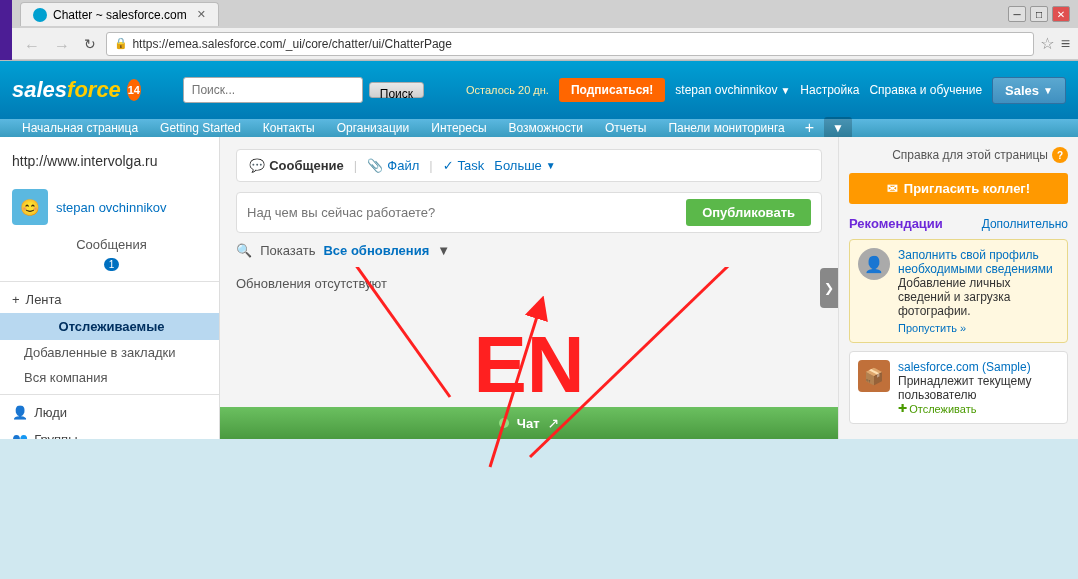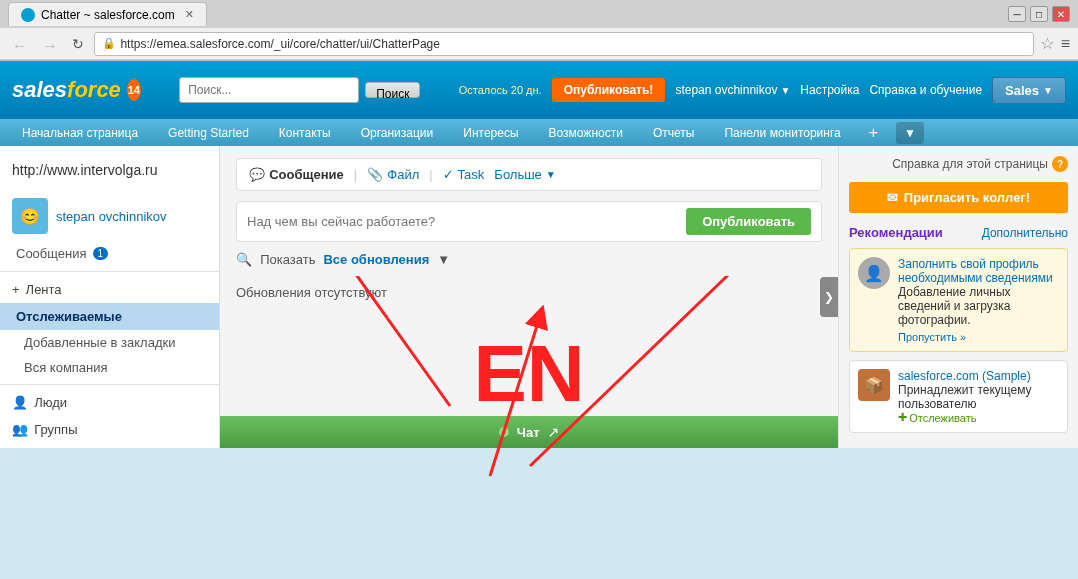--- a/index.html
+++ b/index.html
@@ -1,19 +1,19 @@
 <!DOCTYPE html>
 <html><head>
   <meta charset="utf-8">
   <style>
     * { box-sizing: border-box; margin: 0; padding: 0; }
     body { font-family: Arial, sans-serif; font-size: 13px; background: #d0e8f0; width: 1078px; height: 579px; overflow: hidden; }
 
     
-    .browser-chrome { background: #4c1d95; border-bottom: 1px solid #bbb; }
+    .browser-chrome { background: #4c1d95; border-bottom: 1px solid #bbb; padding-left: 12px; }
     .title-bar { background: #d0d0d0; display: flex; align-items: center; justify-content: space-between; padding: 4px 8px; height: 28px; }
     .title-bar-left { display: flex; align-items: center; gap: 8px; }
     .tab-active { background: #f0f0f0; border: 1px solid #bbb; border-bottom: none; border-radius: 4px 4px 0 0; padding: 4px 12px; display: flex; align-items: center; gap: 6px; font-size: 12px; height: 24px; }
     .tab-icon { width: 14px; height: 14px; background: #00a0d0; border-radius: 50%; display: inline-block; }
     .tab-close { color: #666; cursor: pointer; font-size: 11px; margin-left: 4px; }
     .title-bar-controls { display: flex; gap: 4px; }
     .win-btn { width: 18px; height: 16px; border: 1px solid #999; border-radius: 2px; display: inline-flex; align-items: center; justify-content: center; font-size: 10px; cursor: pointer; background: #e0e0e0; }
     .win-btn.close { background: #e05050; color: white; }
 
     .nav-bar { background: #f0f0f0; display: flex; align-items: center; padding: 4px 8px; gap: 6px; height: 32px; border-bottom: 1px solid #ccc; }
@@ -37,32 +37,32 @@
     .sf-search-btn { background: linear-gradient(to bottom, #e8e8e8, #d0d0d0); border: 1px solid #aaa; border-radius: 3px; padding: 4px 10px; font-size: 12px; cursor: pointer; height: 16px; }
     .sf-header-right { display: flex; align-items: center; gap: 10px; }
     .sf-notify { color: #ffeeaa; font-size: 11px; }
     .sf-subscribe-btn { background: #ff6600; color: white; border: none; border-radius: 3px; padding: 5px 12px; font-size: 12px; cursor: pointer; font-weight: bold; }
     .sf-user-dropdown { color: white; font-size: 12px; cursor: pointer; display: flex; align-items: center; gap: 3px; }
     .sf-nav-link { color: white; font-size: 12px; cursor: pointer; }
     .sf-app-btn { background: linear-gradient(to bottom, #5ba8d0, #4090c0); color: white; border: 1px solid #3070a0; border-radius: 3px; padding: 5px 12px; font-size: 13px; font-weight: bold; cursor: pointer; display: flex; align-items: center; gap: 4px; }
     .dropdown-arrow { font-size: 10px; }
 
     
-    .sf-nav-tabs { background: linear-gradient(to bottom, #5bb8e0, #3a9cc0); padding: 0 12px; display: flex; align-items: center; height: 27px; gap: 10px; }
+    .sf-nav-tabs { background: linear-gradient(to bottom, #5bb8e0, #3a9cc0); padding: 0 12px; display: flex; align-items: center; height: 18px; gap: 2px; }
     .nav-tab { color: white; font-size: 12px; padding: 6px 10px; cursor: pointer; white-space: nowrap; text-decoration: none; }
     .nav-tab-plus { color: white; font-size: 16px; padding: 4px 8px; cursor: pointer; }
     .nav-tab-arrow { background: rgba(0,0,0,0.2); color: white; padding: 4px 8px; cursor: pointer; border-radius: 3px; font-size: 12px; }
 
     
     .left-sidebar { width: 220px; background: white; border-right: 1px solid #ddd; padding: 10px 0; overflow-y: auto; }
     .sidebar-url { padding: 6px 12px; font-size: 14px; color: #333; font-weight: normal; margin-bottom: 8px; }
     .sidebar-user { display: flex; align-items: center; gap: 8px; padding: 6px 12px; }
     .user-avatar { width: 36px; height: 36px; background: #5bb8e0; border-radius: 4px; display: flex; align-items: center; justify-content: center; color: white; font-size: 16px; }
     .user-name { color: #0070c0; font-size: 13px; cursor: pointer; }
-    .sidebar-item { padding: 6px 12px 6px 16px; color: #555; font-size: 13px; cursor: pointer; display: flex; align-items: center; gap: 6px; }
+    .sidebar-item { padding: 6px 12px 6px 16px; color: #555; font-size: 13px; cursor: pointer; display: flex; align-items: center; gap: 6px; flex-direction: column; }
     .sidebar-item.active { background: #b8d8f0; color: #003060; font-weight: bold; }
     .sidebar-badge { background: #0070c0; color: white; border-radius: 8px; padding: 1px 5px; font-size: 10px; }
     .sidebar-section { padding: 6px 12px; color: #444; font-size: 13px; cursor: pointer; display: flex; align-items: center; gap: 6px; }
     .sidebar-divider { border: none; border-top: 1px solid #e0e0e0; margin: 4px 0; }
     .sidebar-subitem { padding: 5px 12px 5px 24px; color: #555; font-size: 13px; cursor: pointer; }
 
     
     .center-feed { flex: 1; padding: 12px 16px; background: #f4f4f4; overflow-y: auto; }
     .post-actions { display: flex; align-items: center; gap: 10px; margin-bottom: 10px; background: white; padding: 8px 12px; border-radius: 4px; border: 1px solid #ddd; }
     .action-tab { color: #0070c0; font-size: 13px; cursor: pointer; display: flex; align-items: center; gap: 4px; }
@@ -144,21 +144,21 @@
   <div class="sf-logo-area">
     <span class="sf-logo">sales<span>force</span></span>
     <div class="sf-badge">14</div>
   </div>
   <div class="sf-search-area">
     <input class="sf-search-input" type="text" placeholder="Поиск..." style="">
     <button class="sf-search-btn">Поиск</button>
   </div>
   <div class="sf-header-right">
     <span class="sf-notify">Осталось 20 дн.</span>
-    <button class="sf-subscribe-btn">Опубликовать!</button>
+    <button class="sf-subscribe-btn">Подписаться!</button>
     <span class="sf-user-dropdown">
       <span>stepan ovchinnikov</span>
       <span class="dropdown-arrow">▼</span>
     </span>
     <span class="sf-nav-link">Настройка</span>
     <span class="sf-nav-link">Справка и обучение</span>
     <button class="sf-app-btn">
       <span>Sales</span>
       <span class="dropdown-arrow">▼</span>
     </button>

